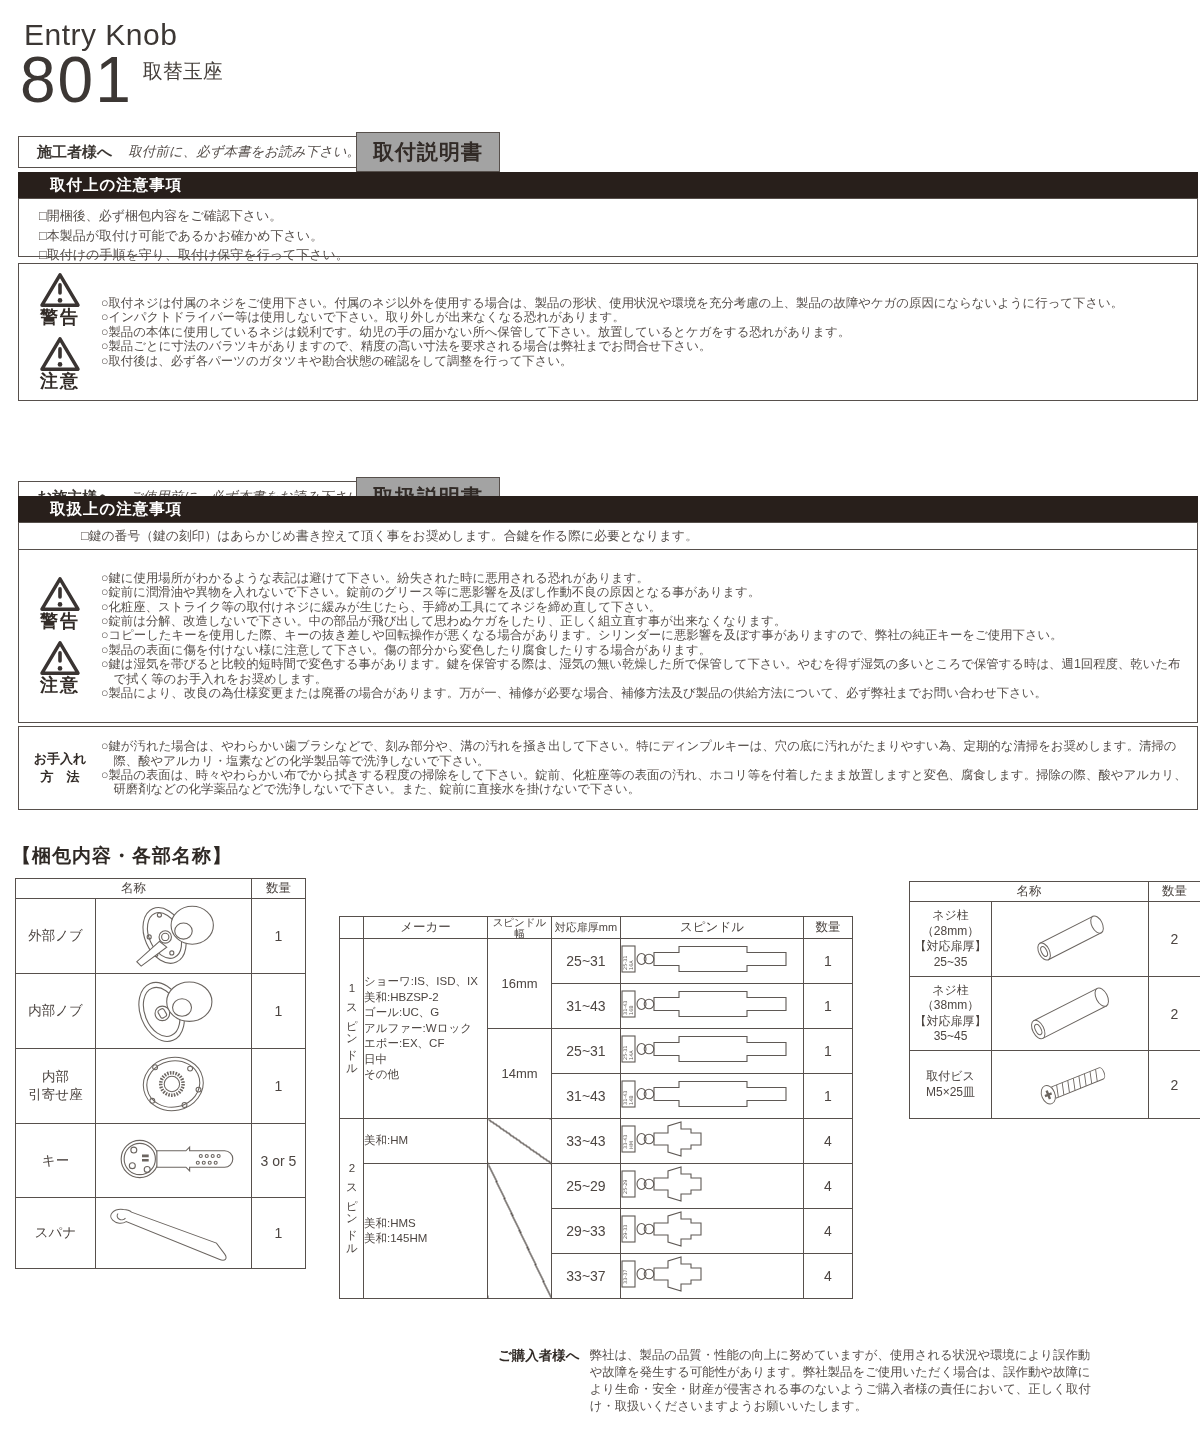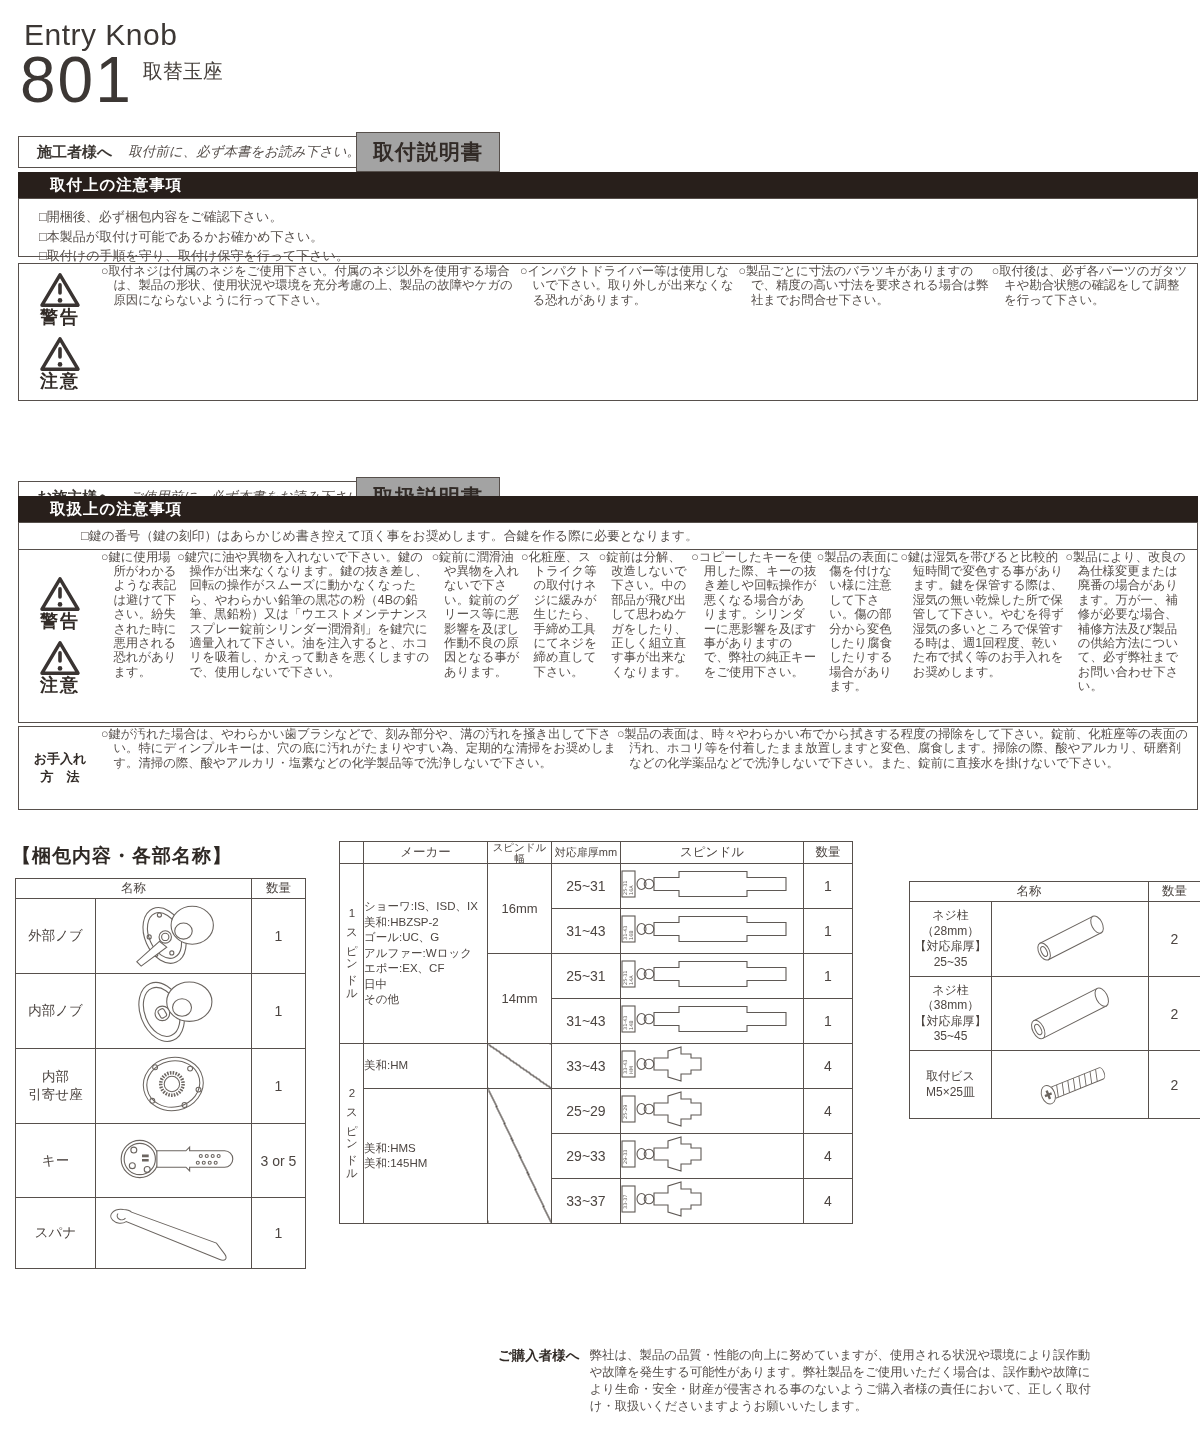--- a/index.html
+++ b/index.html
@@ -12,27 +12,27 @@
   .brand{font-size:30px;font-weight:300;color:#3c3734;letter-spacing:0.5px;}
   .model-row{display:flex;align-items:flex-start;}
   .model{font-size:64px;font-weight:300;line-height:0.95;color:#3c3734;letter-spacing:2px;}
   .model-note{font-size:20px;margin:8px 0 0 10px;color:#453f3b;}
   .notice{display:flex;align-items:center;position:relative;}
   .notice-label{font-weight:bold;font-size:15px;margin-left:18px;color:#3c3733;white-space:nowrap;}
   .notice-msg{font-size:13.5px;margin-left:16px;color:#564f4b;white-space:nowrap;font-style:italic;}
   .docbox{position:absolute;left:337px;top:-5px;width:144px;height:40px;border:1.4px solid #57504c;
           background:#a3a3a3;display:flex;align-items:center;justify-content:center;
           font-size:21px;font-weight:bold;color:#322b27;letter-spacing:1px;box-sizing:border-box;}
-  .checklist{font-size:13px;line-height:19.5px;padding:8px 0 0 20px;color:#564f4b;}
+  .checklist{font-size:13px;line-height:19.5px;padding:8px 0 0 20px;color:#564f4b;font-family:Liberation Mono, monospace;}
   .warnflex{display:flex;}
   .iconcol{width:82px;display:flex;flex-direction:column;align-items:center;justify-content:center;
            gap:8px;flex:none;}
   .iconstack{display:flex;flex-direction:column;align-items:center;}
   .warnword{font-size:18px;font-weight:bold;color:#322b27;letter-spacing:2px;line-height:1.1;}
-  .bullets{flex:1;display:flex;flex-direction:row;justify-content:center;
+  .bullets{flex:1;display:flex;flex-direction:column;justify-content:center;
            font-size:12.4px;line-height:14.4px;color:#564f4b;padding-right:8px;}
   .bullet{padding-left:1em;text-indent:-1em;}
   .carecol{width:82px;display:flex;align-items:center;justify-content:center;flex:none;}
   .carelabel{font-size:13px;font-weight:bold;color:#322b27;text-align:center;white-space:pre-line;line-height:18px;}
   .keynote{font-size:12.8px;line-height:26px;padding-left:62px;color:#564f4b;white-space:nowrap;}
   .pkg-heading{font-size:19px;font-weight:bold;color:#2f2925;letter-spacing:1px;}
   table.t{border-collapse:collapse;table-layout:fixed;background:#fff;border-radius:19px;}
   table.t td{border:1.4px solid #57504c;box-sizing:border-box;padding:0;overflow:hidden;}
   tr.hd td{text-align:center;font-size:12.5px;color:#4c4541;height:20px;line-height:1;}
   td.nm{text-align:center;font-size:13.5px;color:#4c4541;}
@@ -90,20 +90,21 @@
             <path d="M30 4 L56 48 L4 48 Z" fill="none" stroke="#3a3432" stroke-width="5" stroke-linejoin="round"></path>
             <rect x="27.4" y="16" width="5.2" height="17" rx="2.6" fill="#3a3432"></rect>
             <circle cx="30" cy="41" r="3.4" fill="#3a3432"></circle>
           </svg>
         <div class="warnword">注意</div>
       </div>
     </div>
     <div class="bullets">
       <div class="bullet">○取付ネジは付属のネジをご使用下さい。付属のネジ以外を使用する場合は、製品の形状、使用状況や環境を充分考慮の上、製品の故障やケガの原因にならないように行って下さい。</div>
       <div class="bullet">○インパクトドライバー等は使用しないで下さい。取り外しが出来なくなる恐れがあります。</div>
+      <div class="bullet">○製品の本体に使用しているネジは鋭利です。幼児の手の届かない所へ保管して下さい。放置しているとケガをする恐れがあります。</div>
       <div class="bullet">○製品ごとに寸法のバラツキがありますので、精度の高い寸法を要求される場合は弊社までお問合せ下さい。</div>
       <div class="bullet">○取付後は、必ず各パーツのガタツキや勘合状態の確認をして調整を行って下さい。</div>
     </div>
   </div>
 
   <div class="abs box notice" style="left:10px;top:449px;width:477px;height:32px;">
     <span class="notice-label">お施主様へ</span>
     <span class="notice-msg">ご使用前に、必ず本書をお読み下さい。</span>
     <div class="docbox">取扱説明書</div>
   </div>
@@ -124,21 +125,20 @@
         <svg width="42" height="36" viewBox="0 0 60 52">
             <path d="M30 4 L56 48 L4 48 Z" fill="none" stroke="#3a3432" stroke-width="5" stroke-linejoin="round"></path>
             <rect x="27.4" y="16" width="5.2" height="17" rx="2.6" fill="#3a3432"></rect>
             <circle cx="30" cy="41" r="3.4" fill="#3a3432"></circle>
           </svg>
         <div class="warnword">注意</div>
       </div>
     </div>
     <div class="bullets">
       <div class="bullet">○鍵に使用場所がわかるような表記は避けて下さい。紛失された時に悪用される恐れがあります。</div>
-      <div class="bullet">○鍵穴に油や異物を入れないで下さい。鍵の操作が出来なくなります。鍵の抜き差し、回転の操作がスムーズに動かなくなったら、やわらかい鉛筆の黒芯の粉（4Bの鉛筆、黒鉛粉）又は「ウエストメンテナンススプレー錠前シリンダー潤滑剤」を鍵穴に適量入れて下さい。油を注入すると、ホコリを吸着し、かえって動きを悪くしますので、使用しないで下さい。</div>
       <div class="bullet">○錠前に潤滑油や異物を入れないで下さい。錠前のグリース等に悪影響を及ぼし作動不良の原因となる事があります。</div>
       <div class="bullet">○化粧座、ストライク等の取付けネジに緩みが生じたら、手締め工具にてネジを締め直して下さい。</div>
       <div class="bullet">○錠前は分解、改造しないで下さい。中の部品が飛び出して思わぬケガをしたり、正しく組立直す事が出来なくなります。</div>
       <div class="bullet">○コピーしたキーを使用した際、キーの抜き差しや回転操作が悪くなる場合があります。シリンダーに悪影響を及ぼす事がありますので、弊社の純正キーをご使用下さい。</div>
       <div class="bullet">○製品の表面に傷を付けない様に注意して下さい。傷の部分から変色したり腐食したりする場合があります。</div>
       <div class="bullet">○鍵は湿気を帯びると比較的短時間で変色する事があります。鍵を保管する際は、湿気の無い乾燥した所で保管して下さい。やむを得ず湿気の多いところで保管する時は、週1回程度、乾いた布で拭く等のお手入れをお奨めします。</div>
       <div class="bullet">○製品により、改良の為仕様変更または廃番の場合があります。万が一、補修が必要な場合、補修方法及び製品の供給方法について、必ず弊社までお問い合わせ下さい。</div>
     </div>
   </div>
   <div class="abs box warnflex" style="left:10px;top:726px;width:1180px;height:84px;">
@@ -247,21 +247,21 @@
         <svg width="150" height="62" viewBox="0 0 210 92">
           <path class="fw" d="M30 14 C16 12 6 22 14 30 C19 35 28 36 34 32 L172 88 C181 92 185 87 180 80 L168 64 42 18 C39 15 35 14 30 14 Z"></path>
           <path class="ln" d="M22 20 a6.5 5.5 0 1 0 11 7" fill="none"></path>
         </svg>
       </td>
       <td class="qt">1</td>
     </tr>
   </tbody>
     </table>
 
-  <table class="t abs" style="left:331px;top:841px;width:513px;">
+  <table class="t abs" style="left:331px;top:916px;width:513px;">
     <colgroup>
         <col style="width:24px">
         <col style="width:124px">
         <col style="width:64px">
         <col style="width:69px">
         <col style="width:183px">
         <col style="width:49px">
       </colgroup>
     <tbody>
         <tr class="hd">

